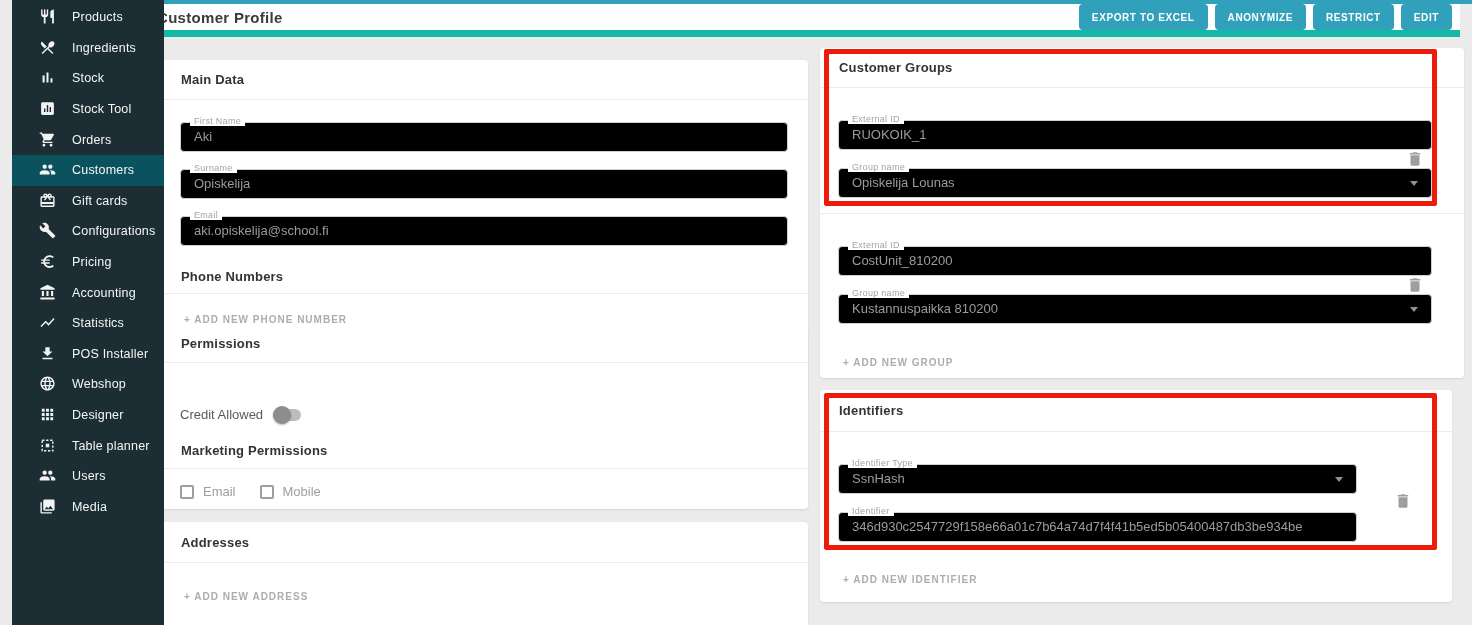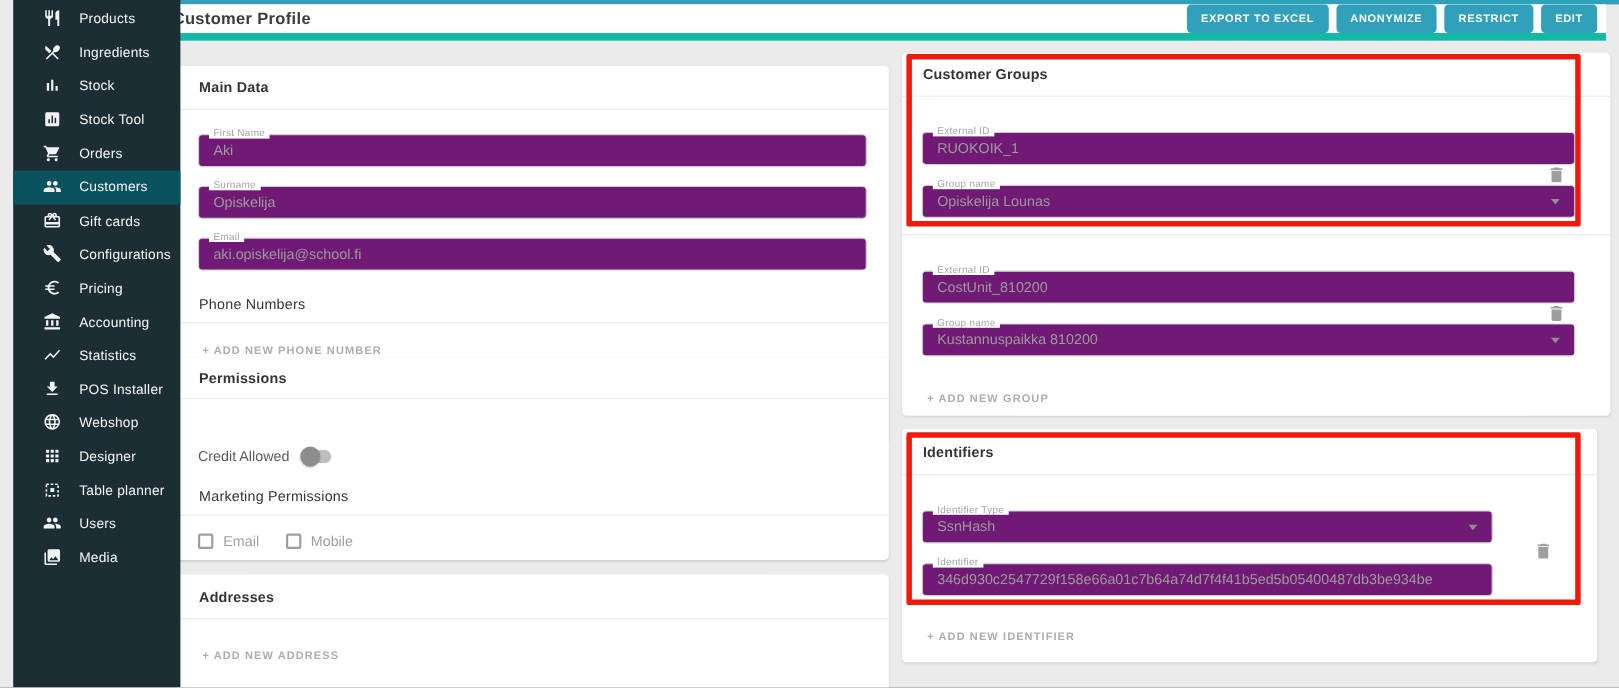--- a/index.html
+++ b/index.html
@@ -20,25 +20,25 @@
   .appbar { position:absolute; left:140px; top:4px; width:1320px; height:33px; background:#ffffff; border-bottom:7px solid #14b8a6; display:flex; align-items:center; z-index:4; }
   .page-title { margin-left:17px; font-size:15px; font-weight:700; color:#3b3b3b; letter-spacing:.3px; }
   .appbar-actions { margin-left:auto; margin-right:8px; display:flex; gap:7px; }
   .btn { background:#31a0bb; color:#fff; border:none; border-radius:4px; height:26px; padding:0 13px;
          font-family:inherit; font-size:10px; font-weight:700; letter-spacing:.6px; cursor:pointer; white-space:nowrap; }
 
   
   .panel { position:absolute; background:#fff; border-radius:4px; box-shadow:0 1px 2px rgba(0,0,0,.10); }
   .panel-head { display:flex; align-items:center; padding:0 21px; border-bottom:1px solid #eaeaea;
                 font-size:13px; font-weight:700; color:#333; letter-spacing:.2px; }
-  .sub-head { font-size:13px; font-weight:400; color:#333; letter-spacing:.2px; border-bottom:1px solid #eaeaea; }
+  .sub-head { font-size:13px; font-weight:700; color:#333; letter-spacing:.2px; border-bottom:1px solid #eaeaea; }
   .add-row { font-size:10px; font-weight:700; color:#adadad; letter-spacing:1px; cursor:pointer; white-space:nowrap; }
 
   
-  .mat-field { position:relative; height:30px; border:1px solid #cfcfcf; border-radius:4px; background:#701a75; }
+  .mat-field { position:relative; height:30px; border:1px solid #cfcfcf; border-radius:4px; background:#000000; }
   .mat-field .lbl { position:absolute; top:-7px; left:9px; background:#fff; padding:0 4px;
                     font-size:9px; color:#a3a3a3; letter-spacing:.3px; white-space:nowrap; }
   .mat-field .val { font-size:13px; color:#9b9b9b; line-height:28px; padding:0 13px; white-space:nowrap; overflow:hidden; }
   .caret { position:absolute; right:13px; top:12px; width:0; height:0;
            border-left:4.5px solid transparent; border-right:4.5px solid transparent; border-top:5px solid #909090; }
 
   .trash { position:absolute; right:40px; width:18px; height:18px; color:#9e9e9e; cursor:pointer; }
   .trash svg { width:18px; height:18px; fill:currentColor; }
 
   

